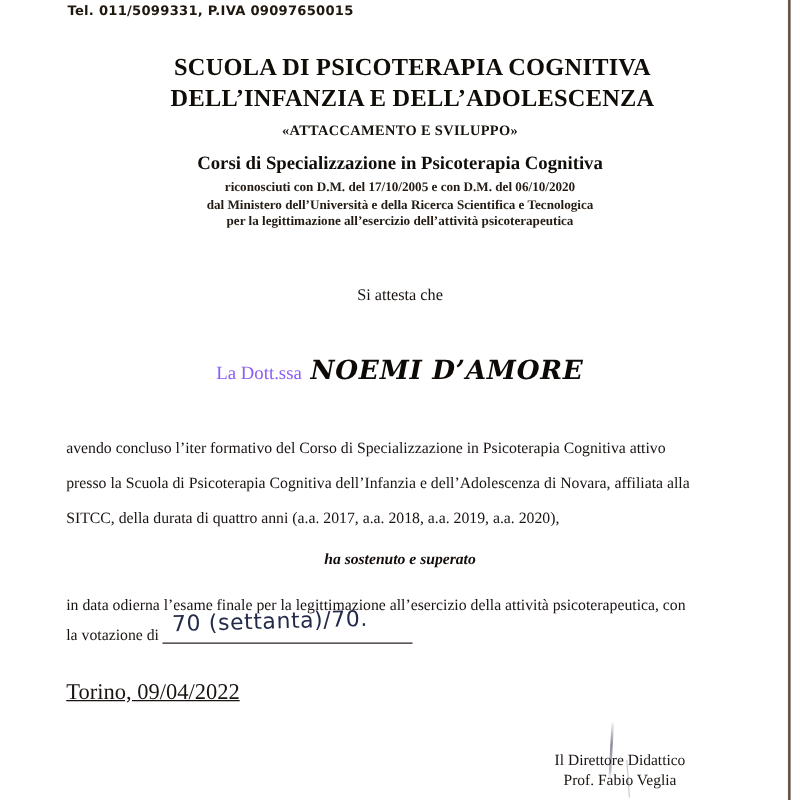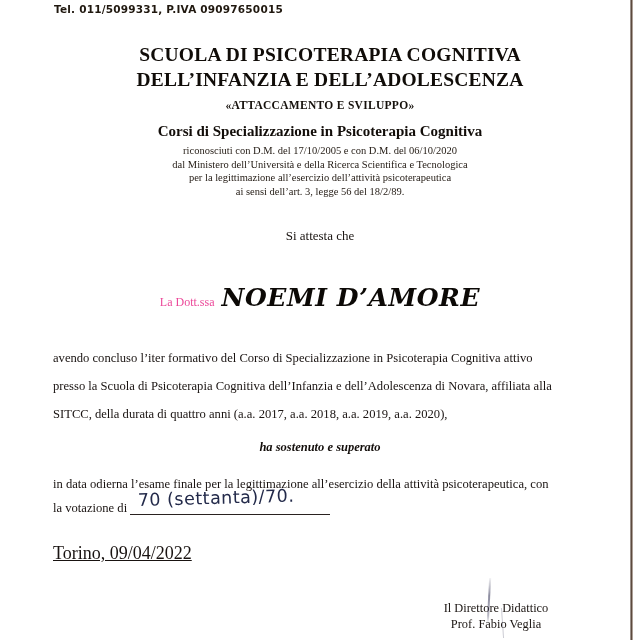--- a/index.html
+++ b/index.html
@@ -99,20 +99,21 @@
     left: 0;
     top: 144px;
     width: 640px;
     text-align: center;
   }
   .fineprint div {
     font-family: "Liberation Serif", serif;
     font-size: 10.5px;
     line-height: 13.6px;
     color: #221a13;
+    font-weight: bold;
   }
 
   
   .attesta {
     position: absolute;
     left: 0;
     top: 228px;
     width: 640px;
     text-align: center;
     font-size: 13px;
@@ -122,29 +123,29 @@
   .name-row {
     position: absolute;
     left: 0;
     top: 283px;
     width: 640px;
     text-align: center;
     white-space: nowrap;
   }
   .name-prefix {
     font-family: "Liberation Serif", serif;
-    font-size: 12px;
-    color: #ec4899;
+    font-size: 15px;
+    color: #8b5cf6;
     vertical-align: baseline;
   }
   .name-main {
     font-family: "DejaVu Serif", serif;
     font-style: italic;
     font-weight: bold;
-    font-size: 25px;
+    font-size: 21px;
     letter-spacing: 0.6px;
     color: #0c0906;
     margin-left: 7px;
     vertical-align: baseline;
   }
 
   .para {
     position: absolute;
     left: 53px;
     width: 534px;
@@ -266,21 +267,20 @@
   </div>
 
   <div class="motto">«ATTACCAMENTO E SVILUPPO»</div>
 
   <div class="courses-title">Corsi di Specializzazione in Psicoterapia Cognitiva</div>
 
   <div class="fineprint">
     <div>riconosciuti con D.M. del 17/10/2005 e con D.M. del 06/10/2020</div>
     <div>dal Ministero dell’Università e della Ricerca Scientifica e Tecnologica</div>
     <div>per la legittimazione all’esercizio dell’attività psicoterapeutica</div>
-    <div>ai sensi dell’art. 3, legge 56 del 18/2/89.</div>
   </div>
 
   <div class="attesta">Si attesta che</div>
 
   <div class="name-row">
     <span class="name-prefix">La Dott.ssa</span><span class="name-main">NOEMI D’AMORE</span>
   </div>
 
   <div class="para" id="para-1">
     <div>avendo concluso l’iter formativo del Corso di Specializzazione in Psicoterapia Cognitiva attivo</div>

